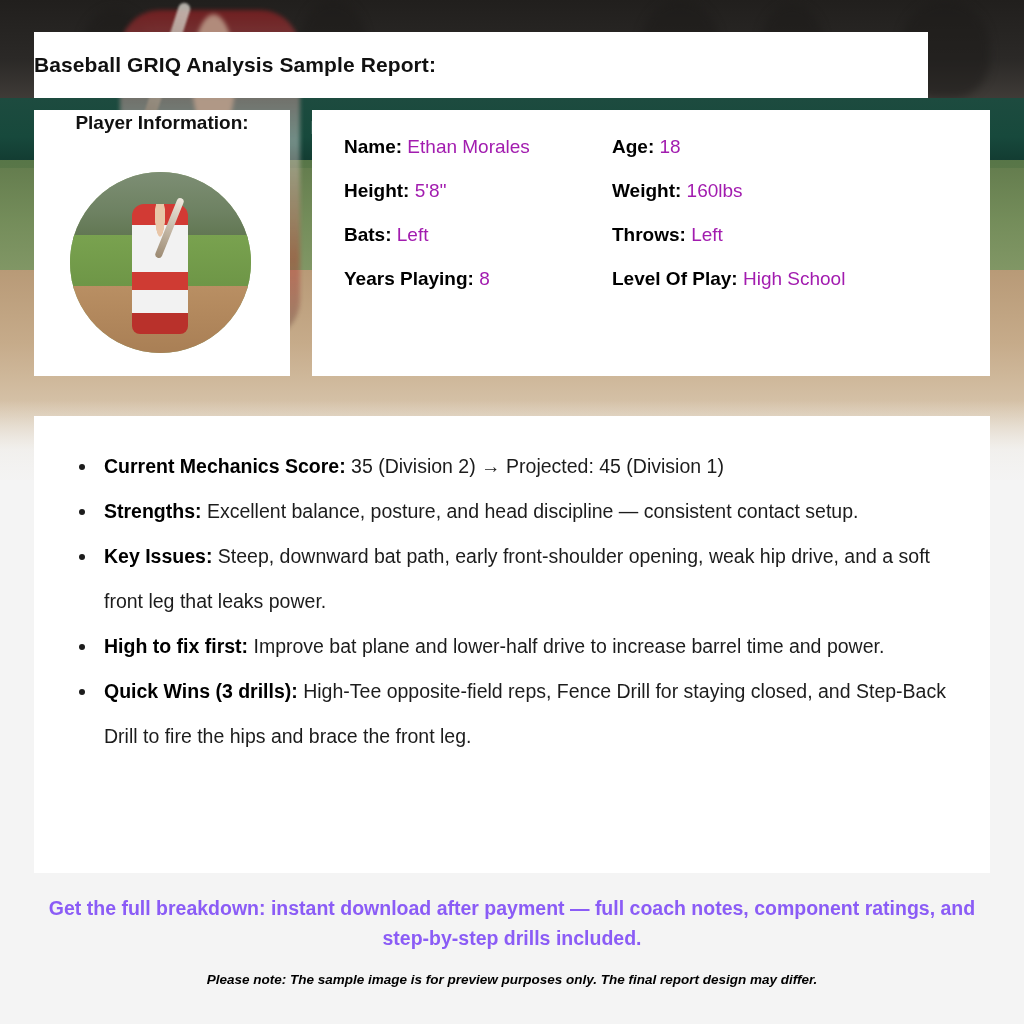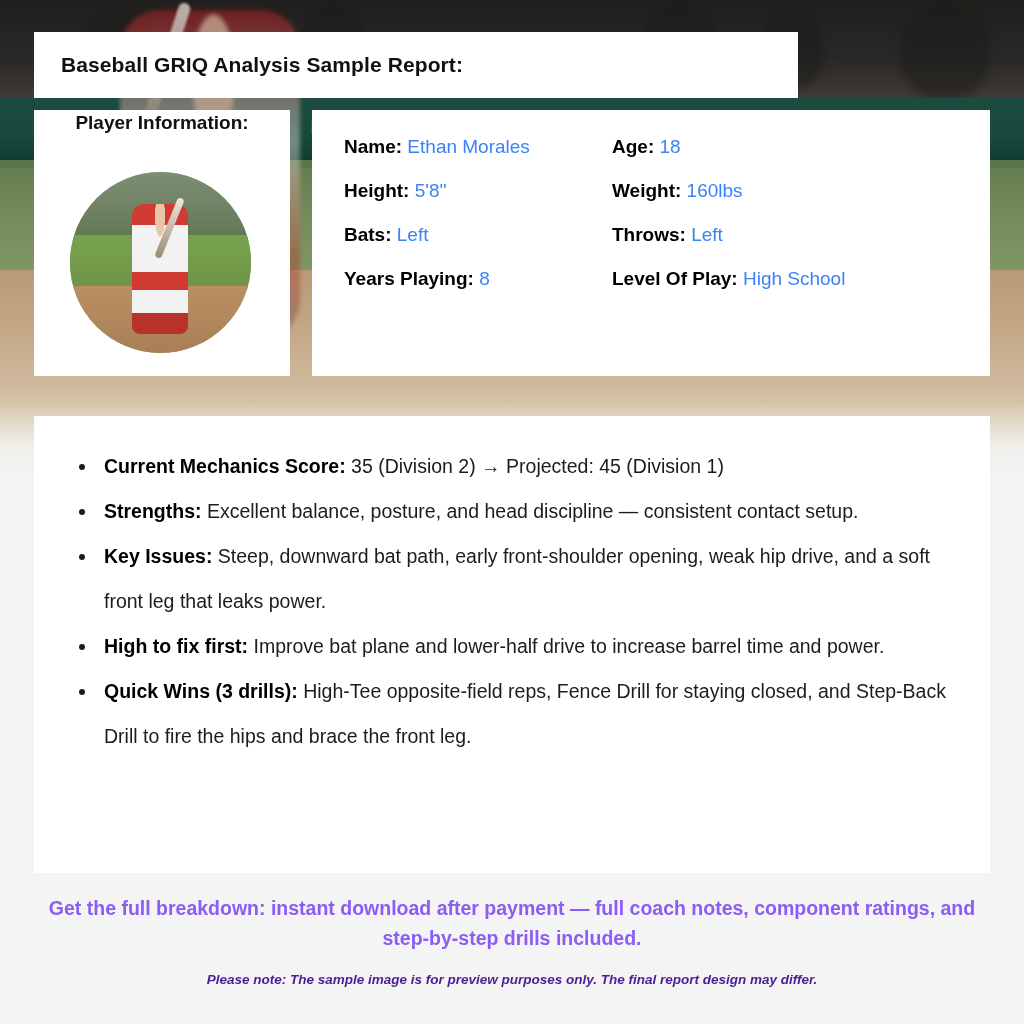--- a/index.html
+++ b/index.html
@@ -87,23 +87,22 @@
   }
 
   
   .card {
     position: absolute;
     background: #ffffff;
   }
 
   .title-card {
     left: 34px; top: 32px;
-    width: 764px; height: 66px;
+    width: 894px; height: 66px;
     display: flex; align-items: center;
-    padding-left: 27px;
   }
   .title-card .title {
     font-size: 21px;
     font-weight: bold;
     color: #111111;
     letter-spacing: .1px;
   }
 
   .player-card {
     left: 34px; top: 110px;
@@ -162,21 +161,21 @@
     display: grid;
     grid-template-columns: 268px 1fr;
     row-gap: 22px;
   }
   .info-item {
     font-size: 19px;
     color: #1a1a1a;
     white-space: nowrap;
   }
   .info-item b { font-weight: bold; color: #000; }
-  .info-item span { color: #3b82f6; margin-top: 24px; }
+  .info-item span { color: #a21caf; margin-top: 24px; }
 
   
   .findings-card {
     left: 34px; top: 416px;
     width: 956px; height: 457px;
     padding: 28px 34px 0 24px;
   }
   .findings-card ul {
     margin: 0; padding: 0 0 0 40px;
     list-style: disc;
@@ -202,21 +201,21 @@
     color: #8b5cf6;
   }
   .footer-note {
     position: absolute;
     left: 40px; top: 972px;
     width: 944px;
     text-align: center;
     font-size: 13.5px;
     font-style: italic;
     font-weight: bold;
-    color: #4c1d95;
+    color: #000000;
   }
 </style>
 </head>
 <body>
 
 <div id="page">
 
   <div class="bg-photo">
     <div class="dugout"></div>
     <div class="blur-ppl" style="left:80px; top:8px; width:70px; height:92px;"></div>

